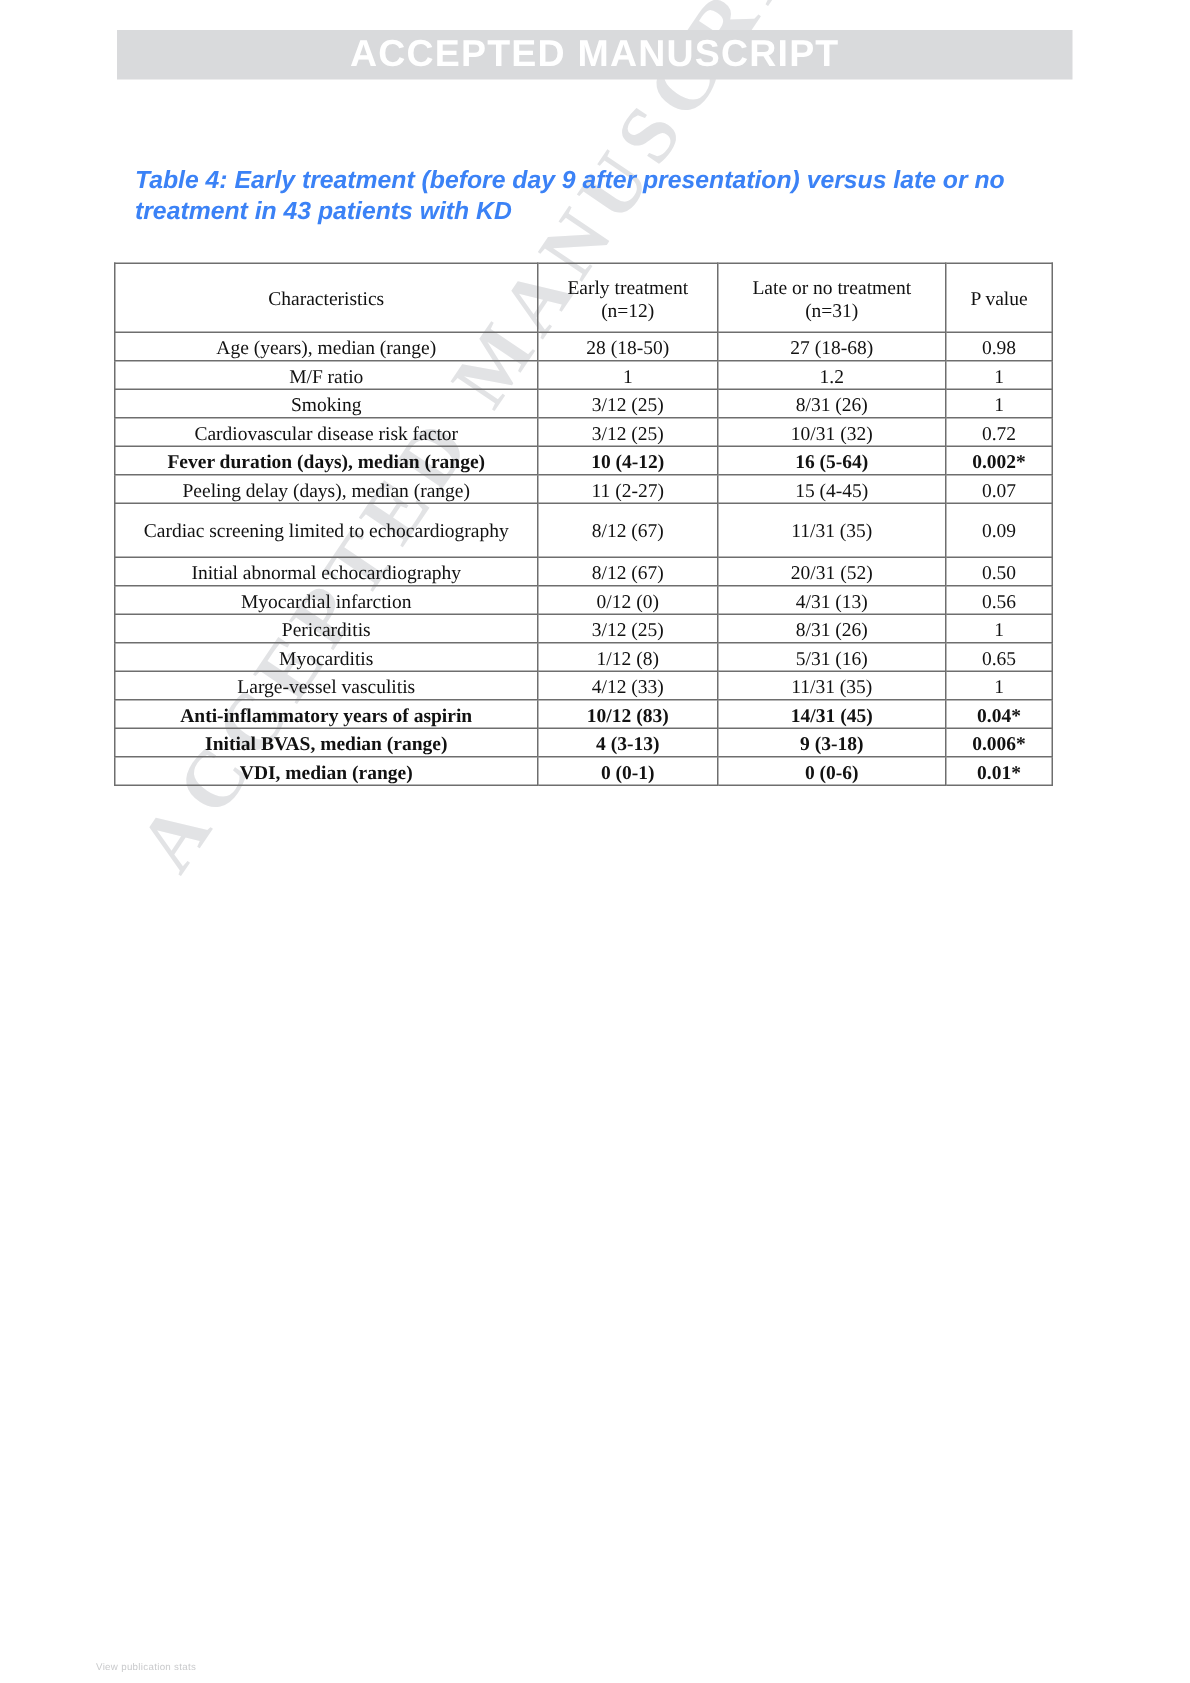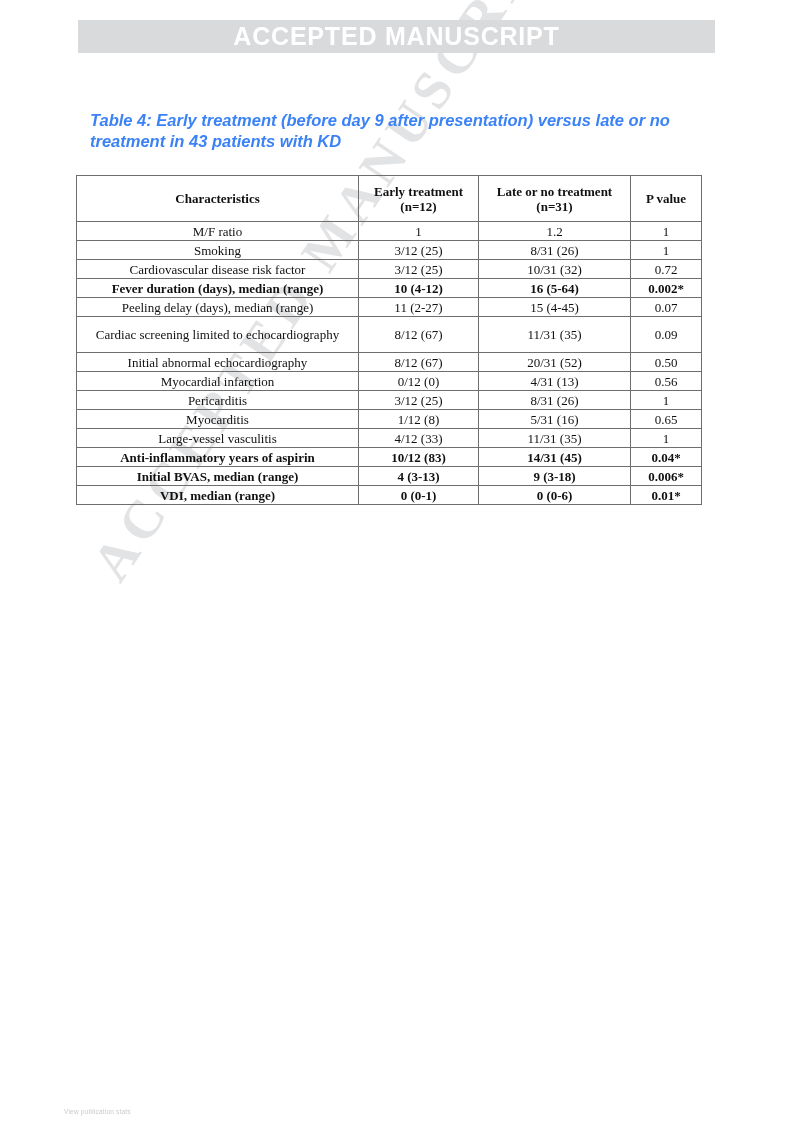--- a/index.html
+++ b/index.html
@@ -96,21 +96,21 @@
   table.data th,
   table.data td {
     border: 1px solid #6e6e6e;
     text-align: center;
     vertical-align: middle;
     padding: 1px 3px;
     line-height: 15px;
     background: transparent;
   }
   table.data thead th {
-    font-weight: bold;
+    font-weight: normal;
     height: 41px;
     padding: 2px 4px;
     text-align: center;
   }
   table.data tbody td {
     height: 16px;
   }
   table.data tbody tr.two-line td {
     height: 33px;
   }
@@ -161,20 +161,26 @@
         </th>
         <th>
           <span class="hdr-l1">Late or no treatment</span>
           <span class="hdr-l2">(n=31)</span>
         </th>
         <th>P value</th>
       </tr>
     </thead>
     <tbody id="table-body">
         <tr>
+          <td>Age (years), median (range)</td>
+          <td>28 (18-50)</td>
+          <td>27 (18-68)</td>
+          <td>0.98</td>
+        </tr>
+        <tr>
           <td>M/F ratio</td>
           <td>1</td>
           <td>1.2</td>
           <td>1</td>
         </tr>
         <tr>
           <td>Smoking</td>
           <td>3/12 (25)</td>
           <td>8/31 (26)</td>
           <td>1</td>

